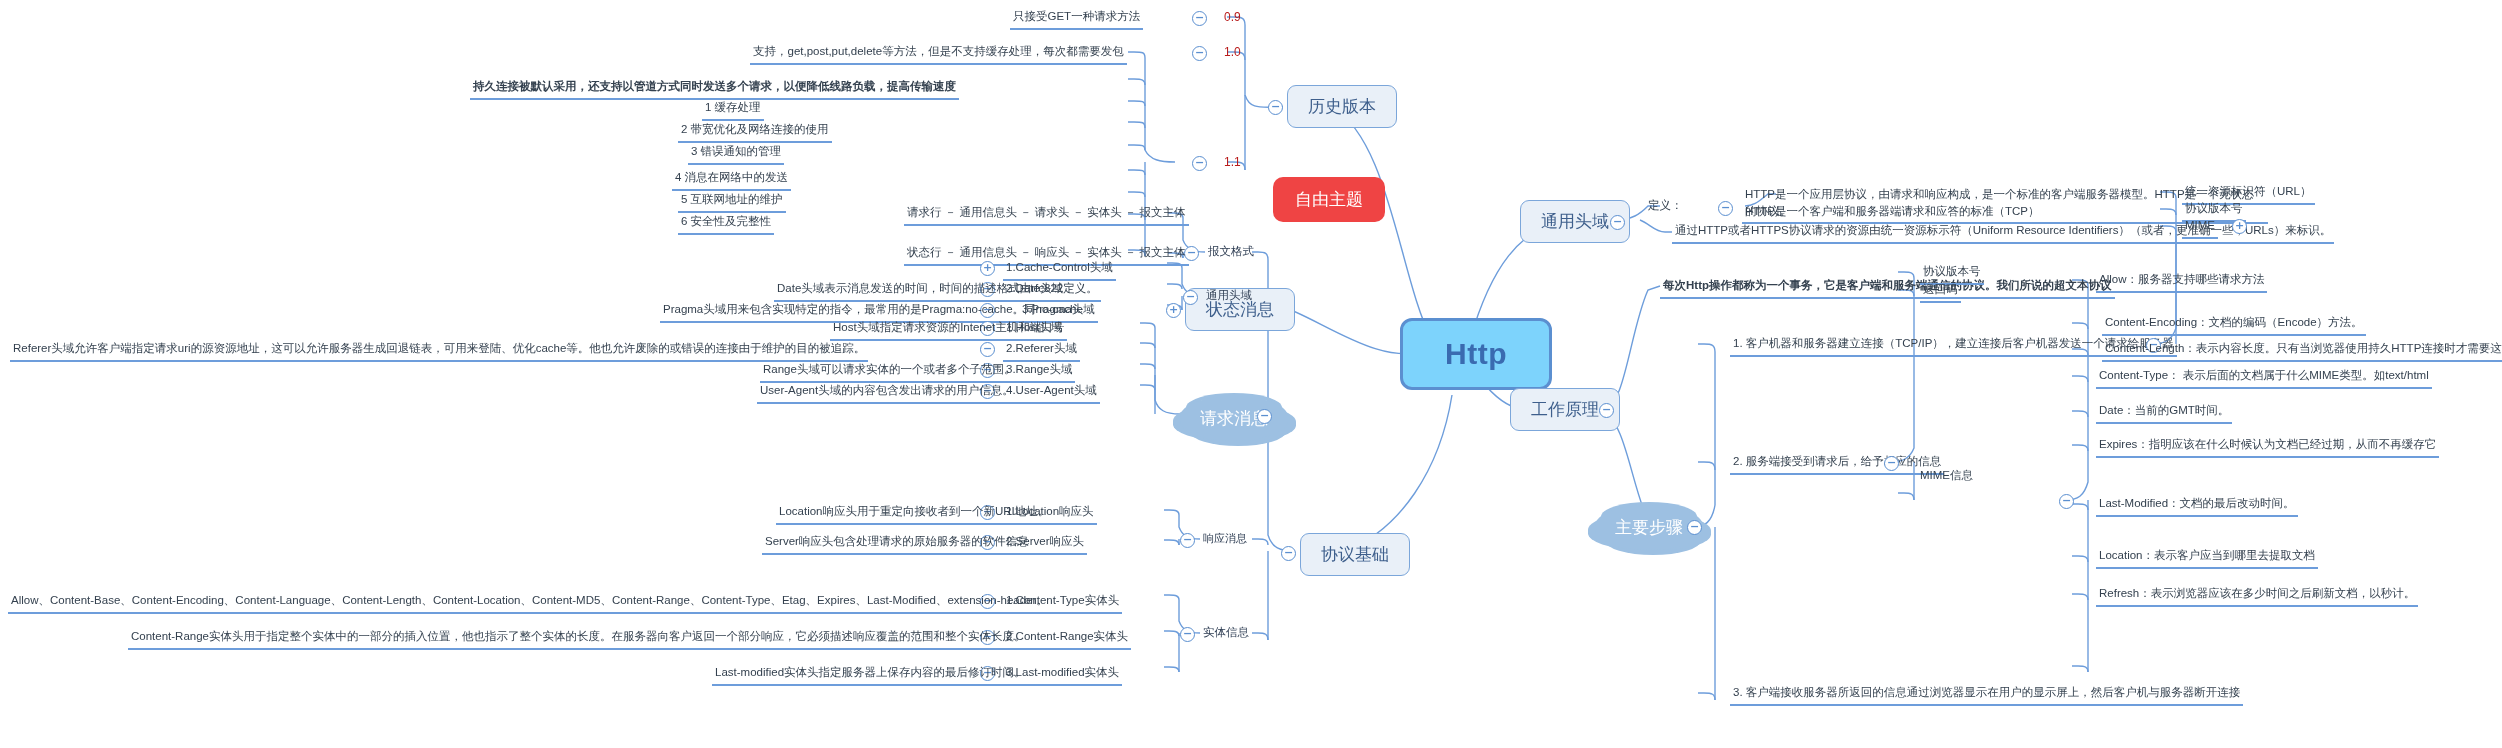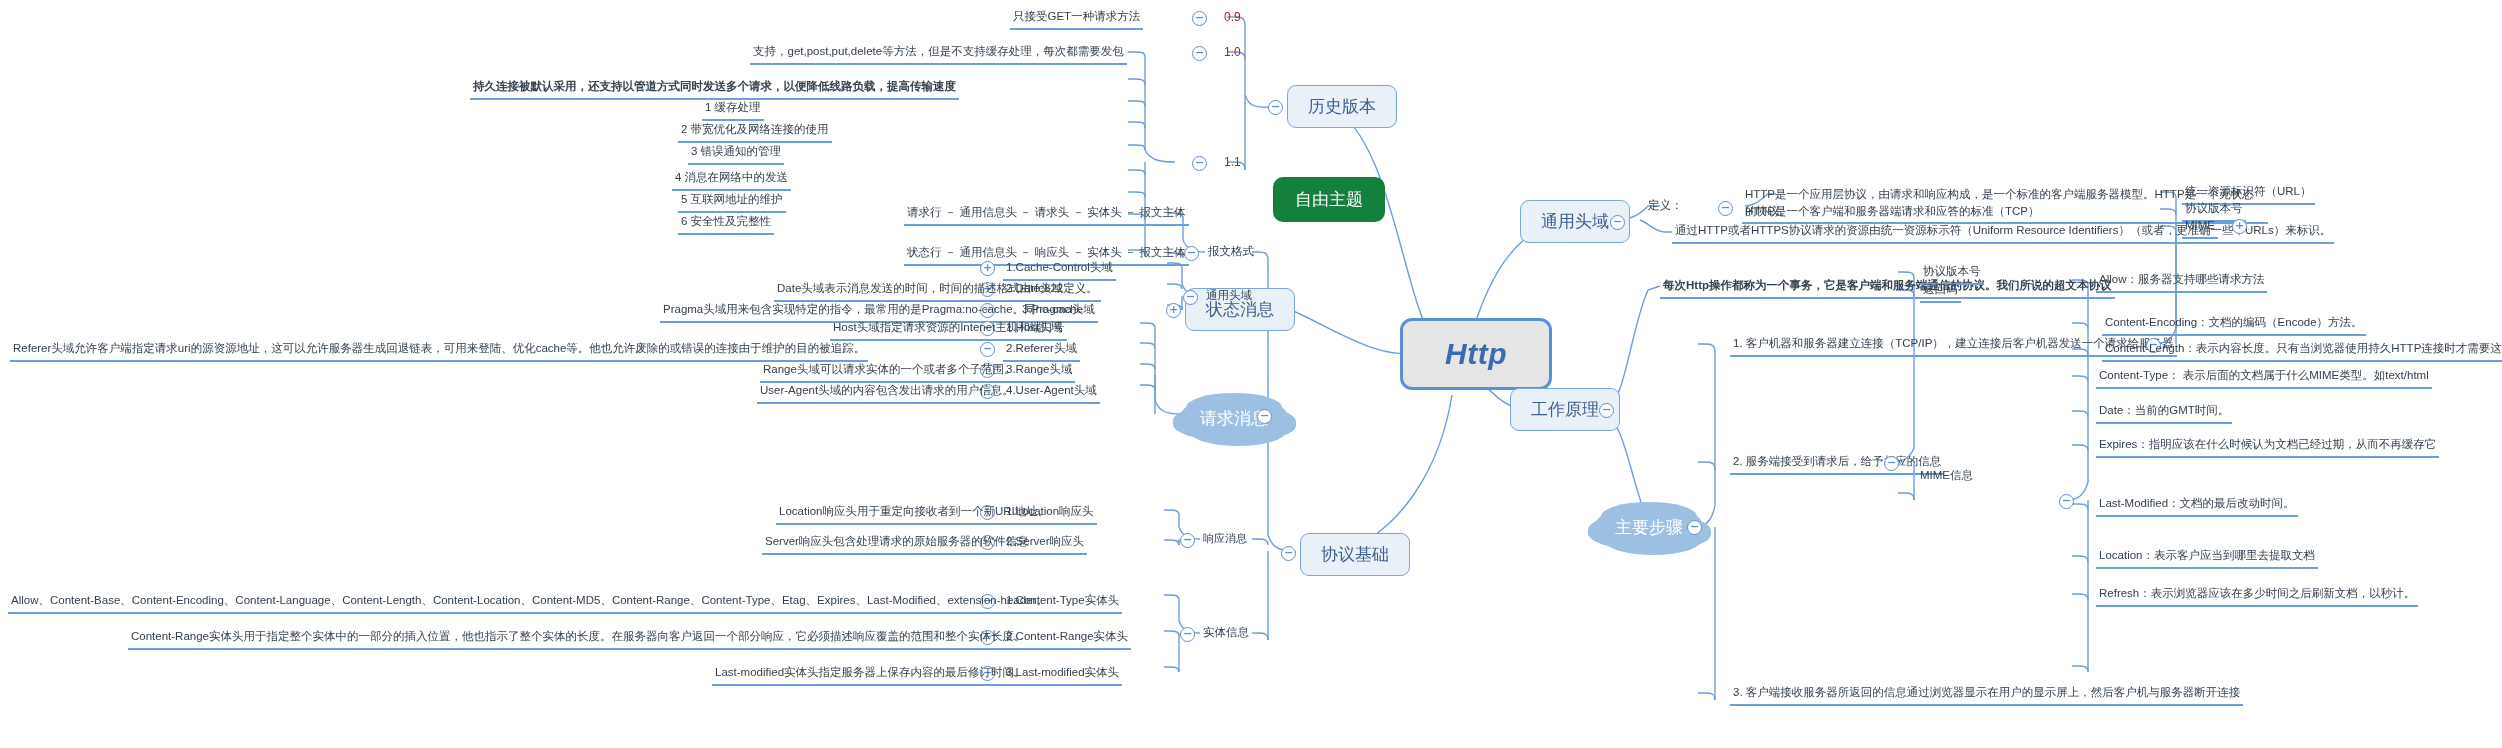--- a/index.html
+++ b/index.html
@@ -9,32 +9,32 @@
     color:#2d3c52;
   }
   #canvas{position:absolute;left:0;top:0;width:2502px;height:748px;}
   svg.links{position:absolute;left:0;top:0;width:2502px;height:748px;pointer-events:none;}
 
   
   .node{position:absolute;white-space:nowrap;}
 
   
   .root{
-    border:3px solid #5b8fd0;border-radius:12px;background:#e5e5e5;
+    border:3px solid #5b8fd0;border-radius:12px;background:#7dd3fc;
     color:#3a6bb0;font-size:30px;font-weight:bold;
-    padding:16px 42px;letter-spacing:.5px;font-style:italic;
+    padding:16px 42px;letter-spacing:.5px;
   }
   
   .boxnode{
     border:1.6px solid #7ba6da;border-radius:9px;background:#e9f0f8;
     color:#3e5f8c;font-size:17px;padding:9px 20px;
   }
   
   .pill{
-    background:#15803d;color:#ffffff;border-radius:10px;
+    background:#ef4444;color:#ffffff;border-radius:10px;
     font-size:17px;padding:11px 22px;
   }
   
   .cloud{
     background:#9dc0e2;color:#ffffff;font-size:17px;
     padding:11px 20px;border-radius:50% / 46%;
     box-shadow:-12px 4px 0 -5px #9dc0e2, 13px 5px 0 -5px #9dc0e2,
                 0 -9px 0 -6px #9dc0e2, 4px 11px 0 -6px #9dc0e2;
   }
   

